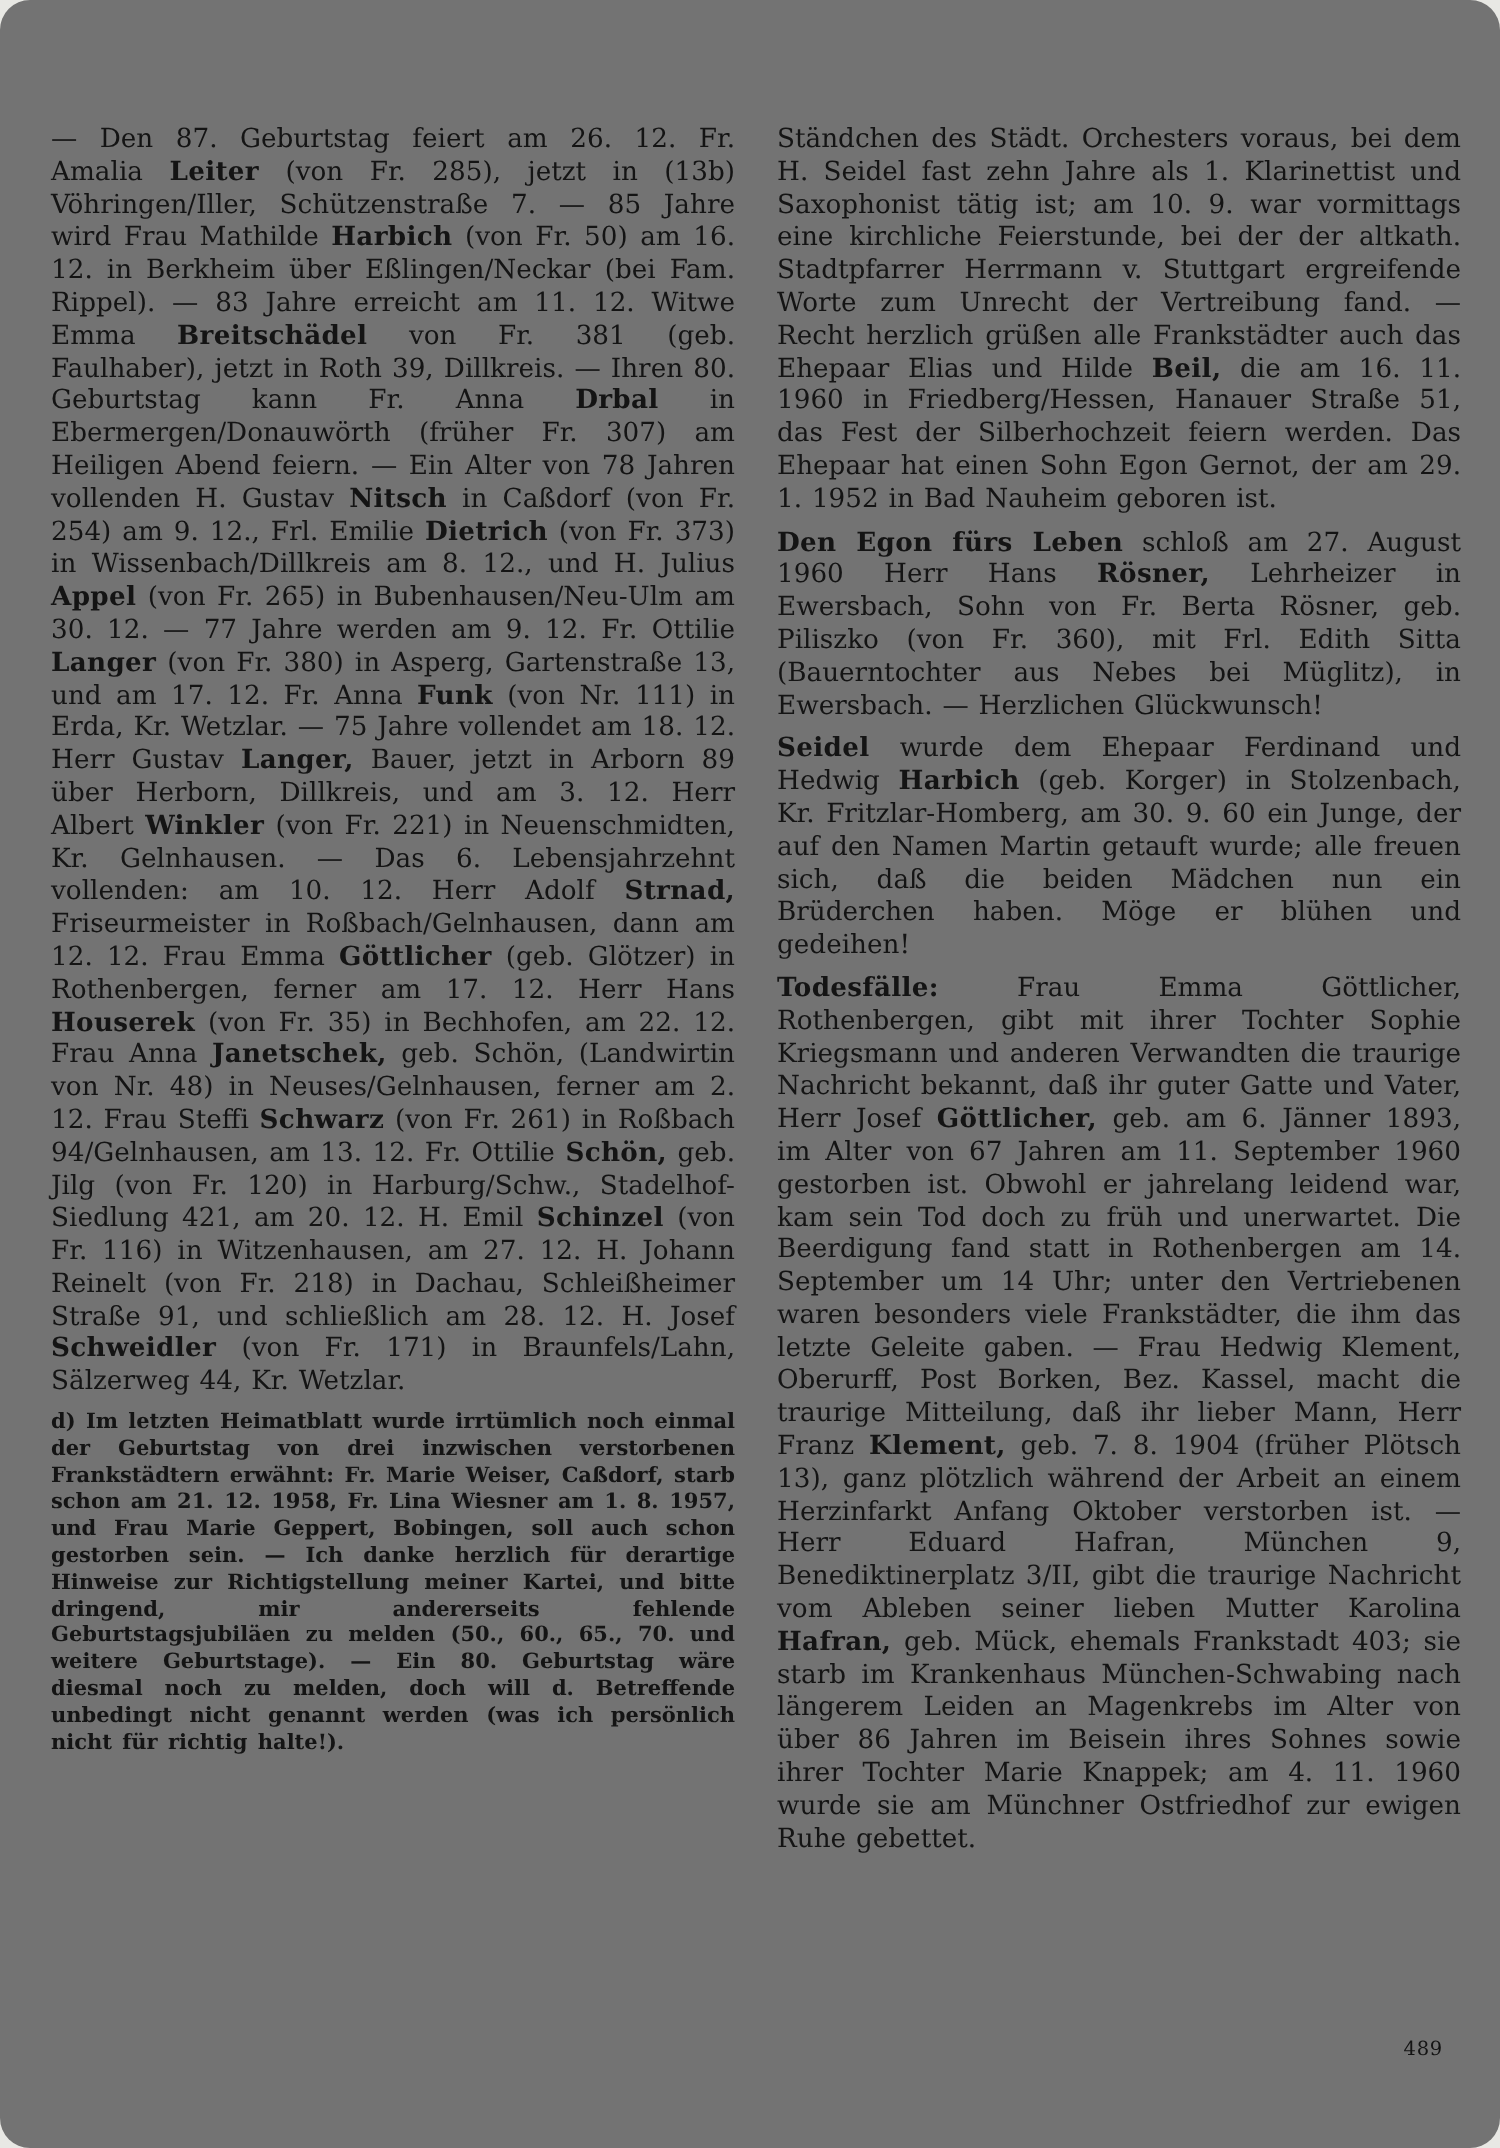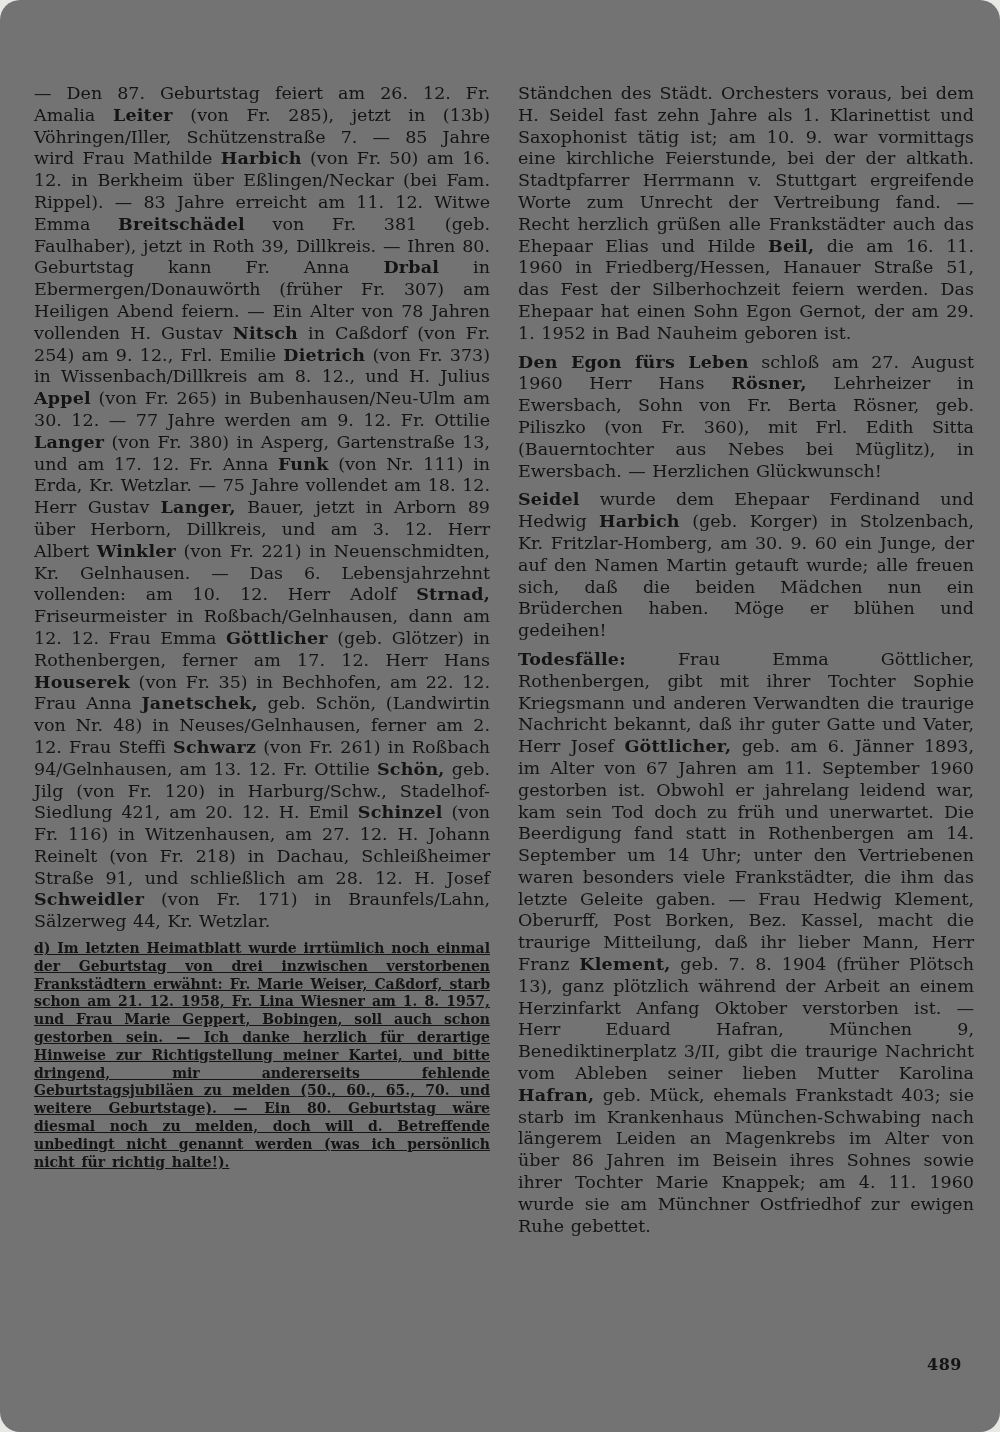--- a/index.html
+++ b/index.html
@@ -37,28 +37,27 @@
   }
   p.para b {
     letter-spacing: 0.2px;
   }
   p.para.small {
     font-size: 14px;
     line-height: 17.8px;
     font-weight: bold;
     word-spacing: 2px;
     margin: 2px 0 4px 0;
-    text-decoration: underline;
   }
   .page-number {
     position: absolute;
     right: 38px;
     bottom: 58px;
-    font-size: 16px;
-    font-weight: bold;
+    font-size: 13px;
+    font-weight: normal;
     letter-spacing: 0.5px;
   }
 </style>
 </head>
 <body>
 
 <div class="page">
   <div class="columns">
     <div class="col">
         <p class="para">— Den 87. Geburtstag feiert am 26. 12. Fr. Amalia <b>Leiter</b> (von Fr. 285), jetzt in (13b) Vöhringen/Iller, Schützenstraße 7. — 85 Jahre wird Frau Mathilde <b>Harbich</b> (von Fr. 50) am 16. 12. in Berkheim über Eßlingen/Neckar (bei Fam. Rippel). — 83 Jahre erreicht am 11. 12. Witwe Emma <b>Breitschädel</b> von Fr. 381 (geb. Faulhaber), jetzt in Roth 39, Dillkreis. — Ihren 80. Geburtstag kann Fr. Anna <b>Drbal</b> in Ebermergen/Donauwörth (früher Fr. 307) am Heiligen Abend feiern. — Ein Alter von 78 Jahren vollenden H. Gustav <b>Nitsch</b> in Caßdorf (von Fr. 254) am 9. 12., Frl. Emilie <b>Dietrich</b> (von Fr. 373) in Wissenbach/Dillkreis am 8. 12., und H. Julius <b>Appel</b> (von Fr. 265) in Bubenhausen/Neu-Ulm am 30. 12. — 77 Jahre werden am 9. 12. Fr. Ottilie <b>Langer</b> (von Fr. 380) in Asperg, Gartenstraße 13, und am 17. 12. Fr. Anna <b>Funk</b> (von Nr. 111) in Erda, Kr. Wetzlar. — 75 Jahre vollendet am 18. 12. Herr Gustav <b>Langer,</b> Bauer, jetzt in Arborn 89 über Herborn, Dillkreis, und am 3. 12. Herr Albert <b>Winkler</b> (von Fr. 221) in Neuenschmidten, Kr. Gelnhausen. — Das 6. Lebensjahrzehnt vollenden: am 10. 12. Herr Adolf <b>Strnad,</b> Friseurmeister in Roßbach/Gelnhausen, dann am 12. 12. Frau Emma <b>Göttlicher</b> (geb. Glötzer) in Rothenbergen, ferner am 17. 12. Herr Hans <b>Houserek</b> (von Fr. 35) in Bechhofen, am 22. 12. Frau Anna <b>Janetschek,</b> geb. Schön, (Landwirtin von Nr. 48) in Neuses/Gelnhausen, ferner am 2. 12. Frau Steffi <b>Schwarz</b> (von Fr. 261) in Roßbach 94/Gelnhausen, am 13. 12. Fr. Ottilie <b>Schön,</b> geb. Jilg (von Fr. 120) in Harburg/Schw., Stadelhof-Siedlung 421, am 20. 12. H. Emil <b>Schinzel</b> (von Fr. 116) in Witzenhausen, am 27. 12. H. Johann Reinelt (von Fr. 218) in Dachau, Schleißheimer Straße 91, und schließlich am 28. 12. H. Josef <b>Schweidler</b> (von Fr. 171) in Braunfels/Lahn, Sälzerweg 44, Kr. Wetzlar.</p>

